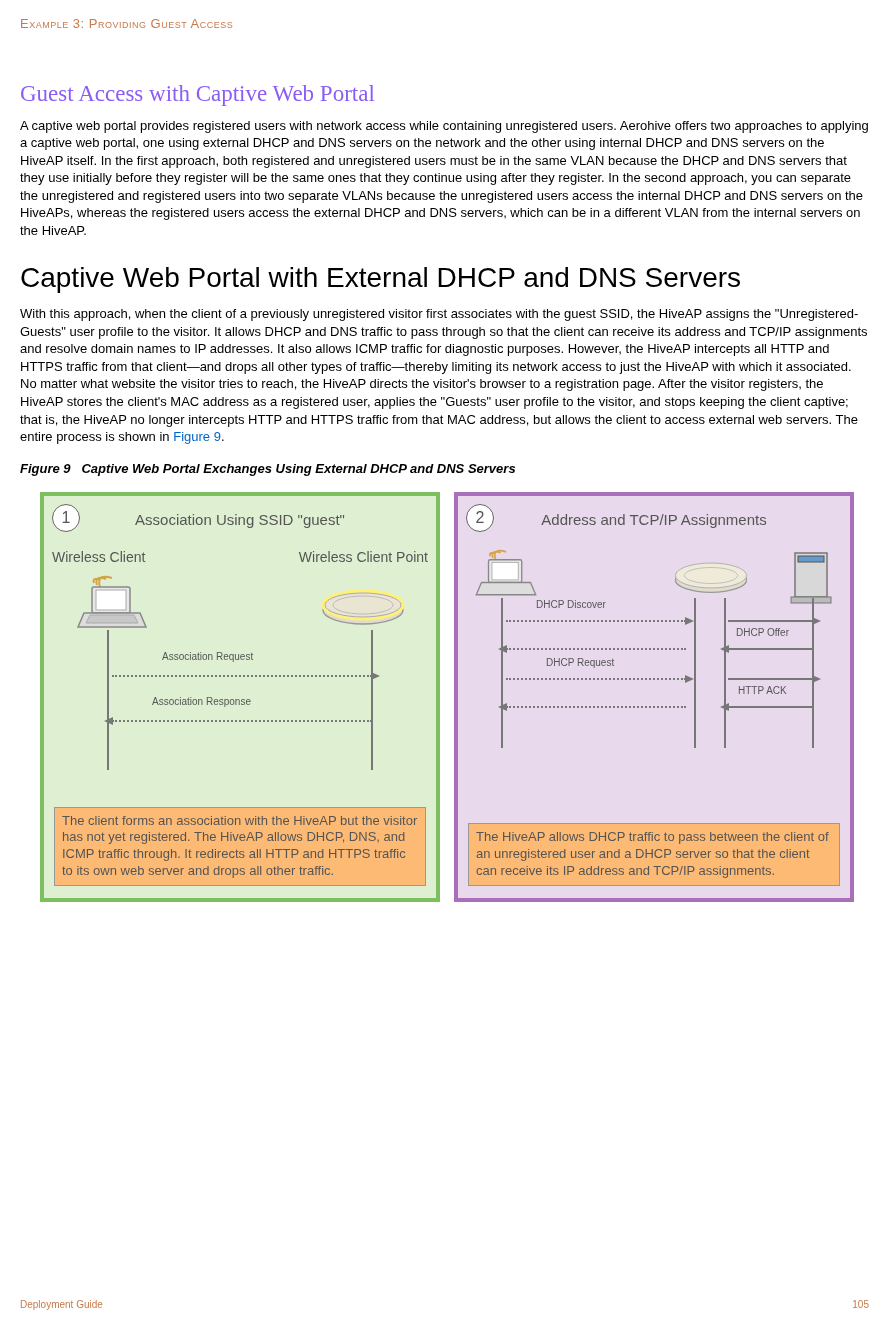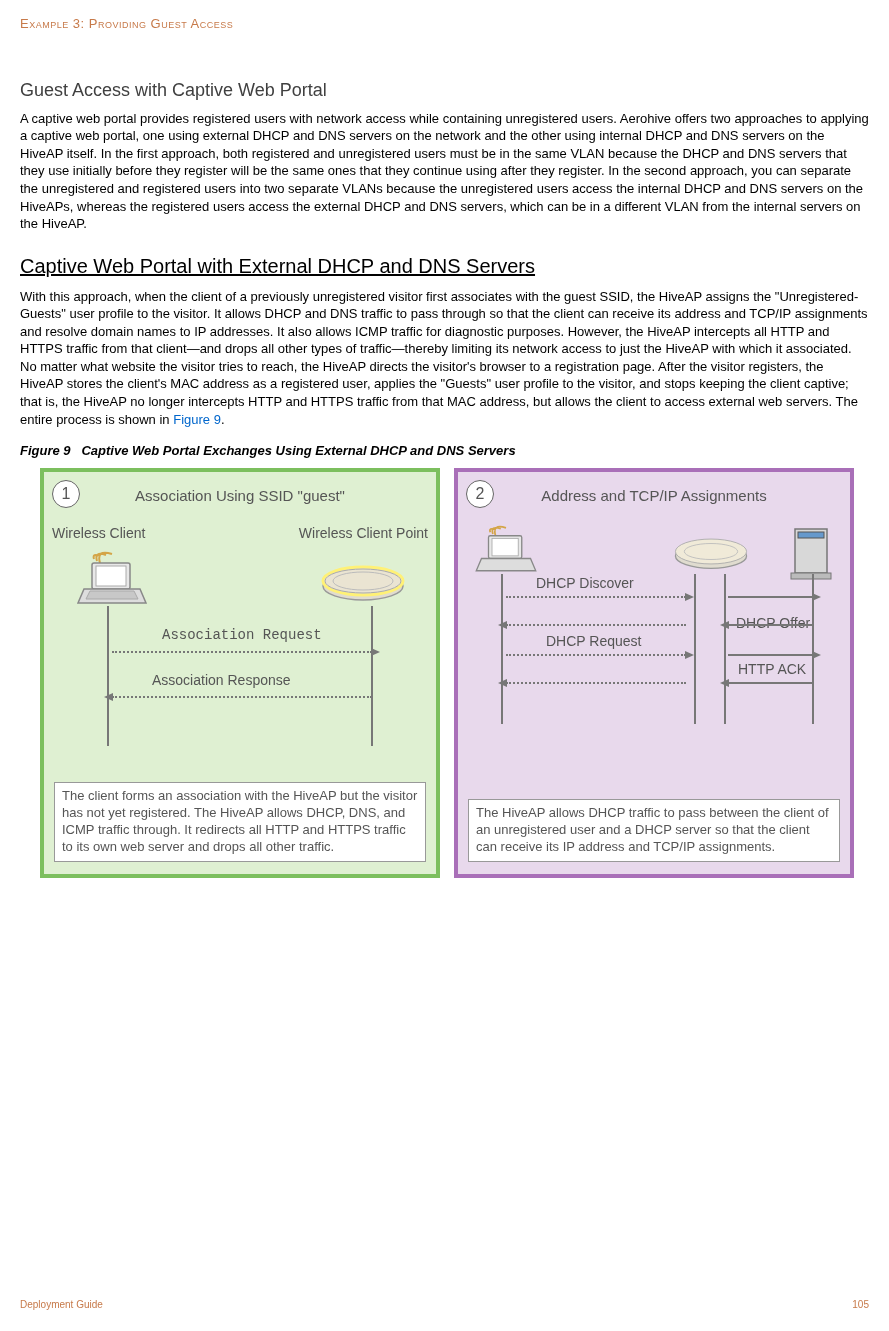--- a/index.html
+++ b/index.html
@@ -13,41 +13,40 @@
       line-height: 1.35;
     }
     .header-right {
       color: #c77a4a;
       font-size: 13px;
       font-variant: small-caps;
       letter-spacing: 0.5px;
       margin-bottom: 45px;
     }
     h1 {
-      font-family: Liberation Sans, sans-serif;
+      font-family: Liberation Serif, serif;
       font-weight: normal;
-      font-size: 18px;
-      color: #404040;
+      font-size: 23px;
+      color: #8b5cf6;
       margin: 0 0 8px 0;
     }
     h2 {
       font-family: Arial, Helvetica, sans-serif;
       font-weight: normal;
-      font-size: 20px;
+      font-size: 28px;
       color: #000;
       margin: 20px 0 8px 0;
-      text-decoration: underline;
     }
     p {
       margin: 0 0 14px 0;
     }
     .figure-caption {
       font-weight: bold;
       font-style: italic;
-      margin: 10px 0 8px 0;
+      margin: 10px 0 15px 0;
       font-size: 13px;
     }
     .figure-label {
       font-style: italic;
       font-weight: bold;
     }
     .fig-link {
       color: #0066cc;
     }
     .footer {
@@ -109,21 +108,21 @@
     .top-labels {
       display: flex;
       justify-content: space-between;
       font-family: Arial;
       font-size: 14px;
       color: #555;
       margin-bottom: 8px;
       margin-top: 15px;
     }
     .note-box {
-      background: #ffffff;
+      background: #fdba74;
       border: 1px solid #999;
       padding: 5px 7px;
       font-family: Arial;
       font-size: 13px;
       color: #555;
       line-height: 1.3;
       position: absolute;
       left: 10px;
       right: 10px;
       bottom: 12px;
@@ -132,21 +131,21 @@
       position: relative;
       height: 200px;
     }
     .laptop-svg {
       position: absolute;
       top: 0px;
     }
     .msg-label {
       position: absolute;
       font-family: Arial;
-      font-size: 14px;
+      font-size: 10px;
       color: #555;
     }
     .vline {
       position: absolute;
       width: 2px;
       background: #777;
     }
     .dotted-arrow {
       position: absolute;
       border-top: 2px dotted #777;
@@ -219,21 +218,21 @@
       <svg class="laptop-svg" style="right:20px; top:5px;" width="90" height="50" viewBox="0 0 90 50">
         <ellipse cx="45" cy="30" rx="40" ry="14" fill="#e0dccf" stroke="#999" stroke-width="1.5"></ellipse>
         <ellipse cx="45" cy="25" rx="40" ry="14" fill="#f0ead8" stroke="#fff176" stroke-width="3"></ellipse>
         <ellipse cx="45" cy="25" rx="38" ry="12" fill="#eae4d2" stroke="#aaa"></ellipse>
         <ellipse cx="45" cy="25" rx="30" ry="9" fill="none" stroke="#bbb"></ellipse>
       </svg>
 
       <div class="vline" style="left:55px; top:55px; height:140px;"></div>
       <div class="vline" style="right:55px; top:55px; height:140px;"></div>
 
-      <div class="msg-label" style="left:110px; top:75px;font-family:Liberation Mono, monospace;">Association Request</div>
+      <div class="msg-label" style="left:110px; top:75px;">Association Request</div>
       <div class="dotted-arrow" style="left:60px; width:260px; top:100px;">
           <div class="arrow-head-r"></div>
         </div>
       <div class="msg-label" style="left:100px; top:120px;">Association Response</div>
       <div class="dotted-arrow" style="left:60px; width:260px; top:145px;">
           <div class="arrow-head-l"></div>
         </div>
     </div>
     <div class="note-box">The client forms an association with the HiveAP but the visitor has not yet registered. The HiveAP allows DHCP, DNS, and ICMP traffic through. It redirects all HTTP and HTTPS traffic to its own web server and drops all other traffic.</div>
   </div>
@@ -268,21 +267,21 @@
       <div class="vline" style="right:28px; top:50px; height:150px;"></div>
 
       <div class="msg-label" style="left:70px; top:50px;">DHCP Discover</div>
       <div class="dotted-arrow" style="left:40px; width:180px; top:72px;">
           <div class="arrow-head-r"></div>
         </div>
       <div class="solid-arrow" style="left:262px; width:85px; top:72px;">
           <div class="arrow-head-r"></div>
         </div>
 
-      <div class="msg-label" style="left:270px; top:78px;margin-top:12px;">DHCP Offer</div>
+      <div class="msg-label" style="left:270px; top:78px;">DHCP Offer</div>
       <div class="dotted-arrow" style="left:40px; width:180px; top:100px;">
           <div class="arrow-head-l"></div>
         </div>
       <div class="solid-arrow" style="left:262px; width:85px; top:100px;">
           <div class="arrow-head-l"></div>
         </div>
 
       <div class="msg-label" style="left:80px; top:108px;">DHCP Request</div>
       <div class="dotted-arrow" style="left:40px; width:180px; top:130px;">
           <div class="arrow-head-r"></div>

